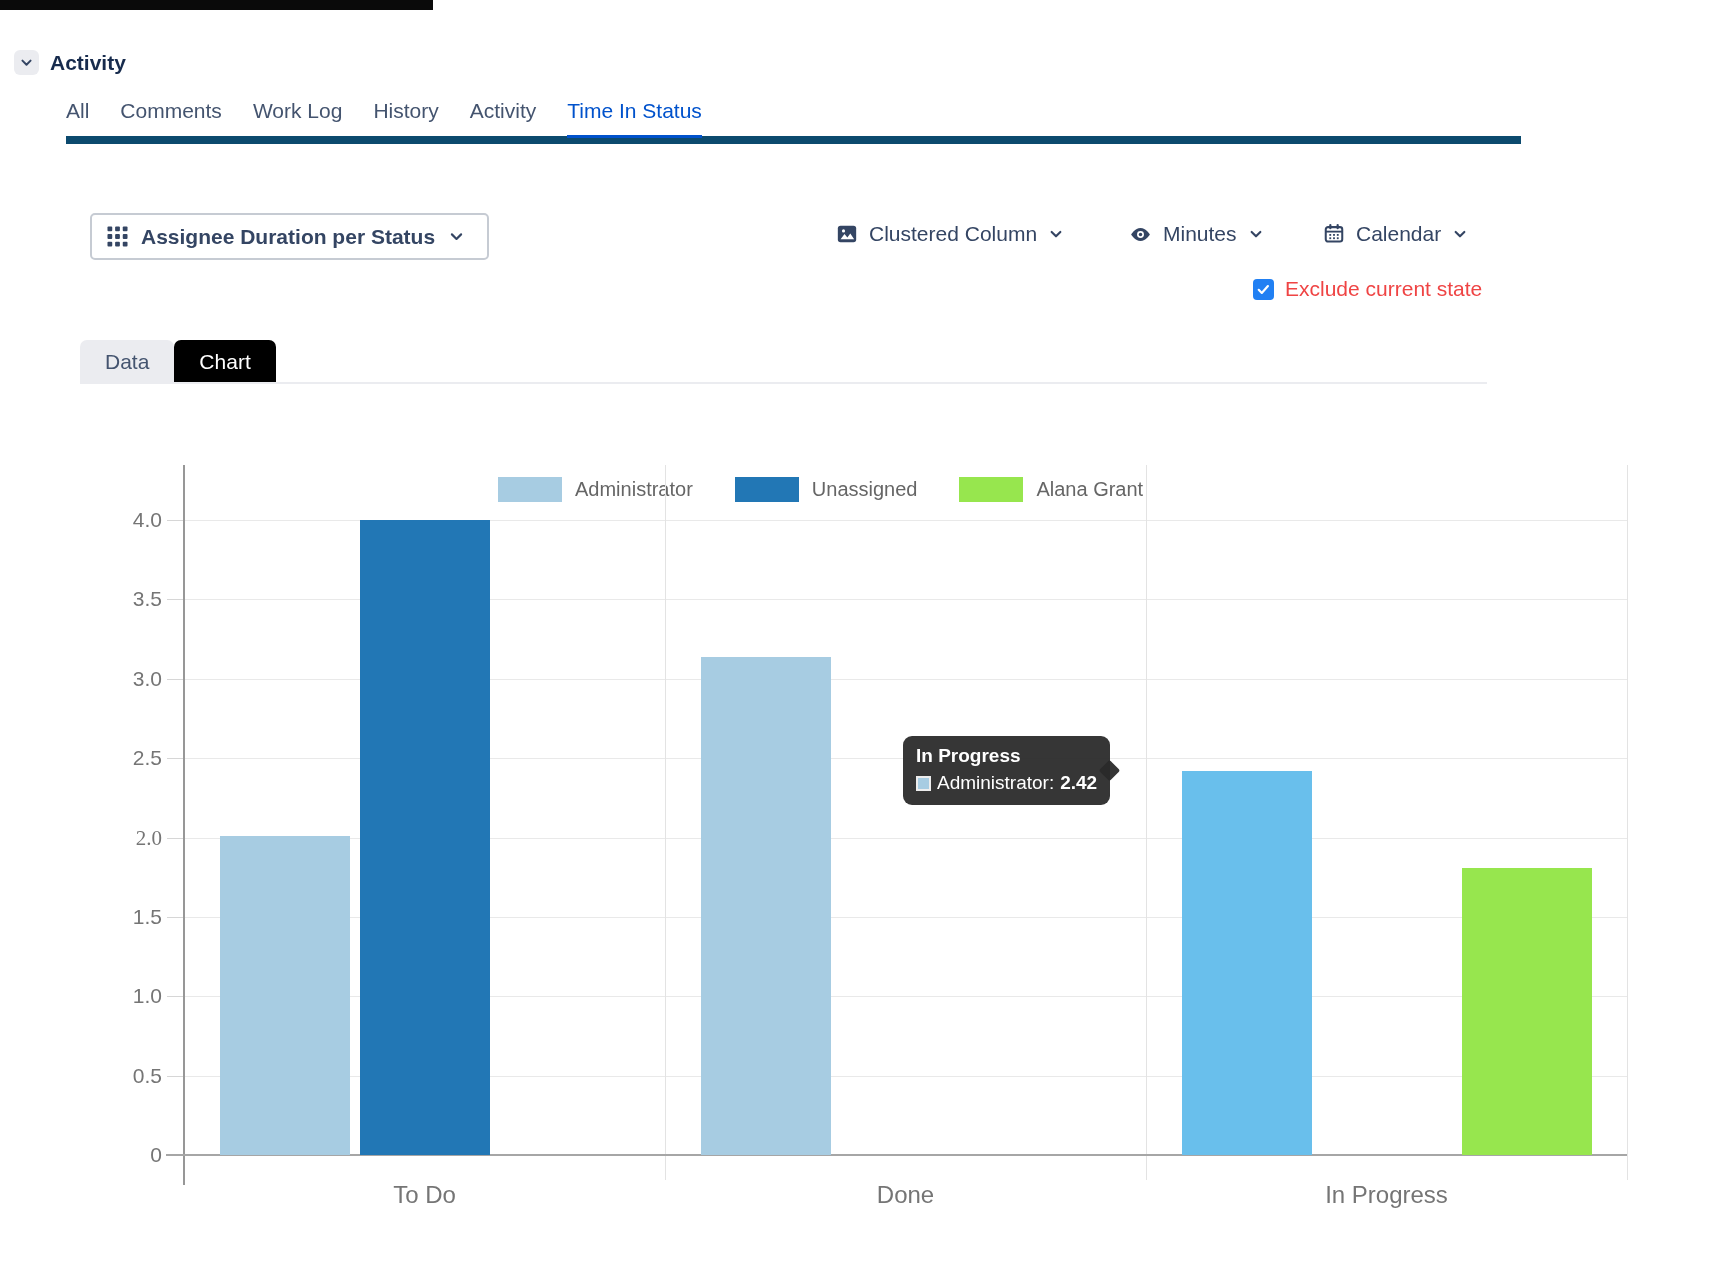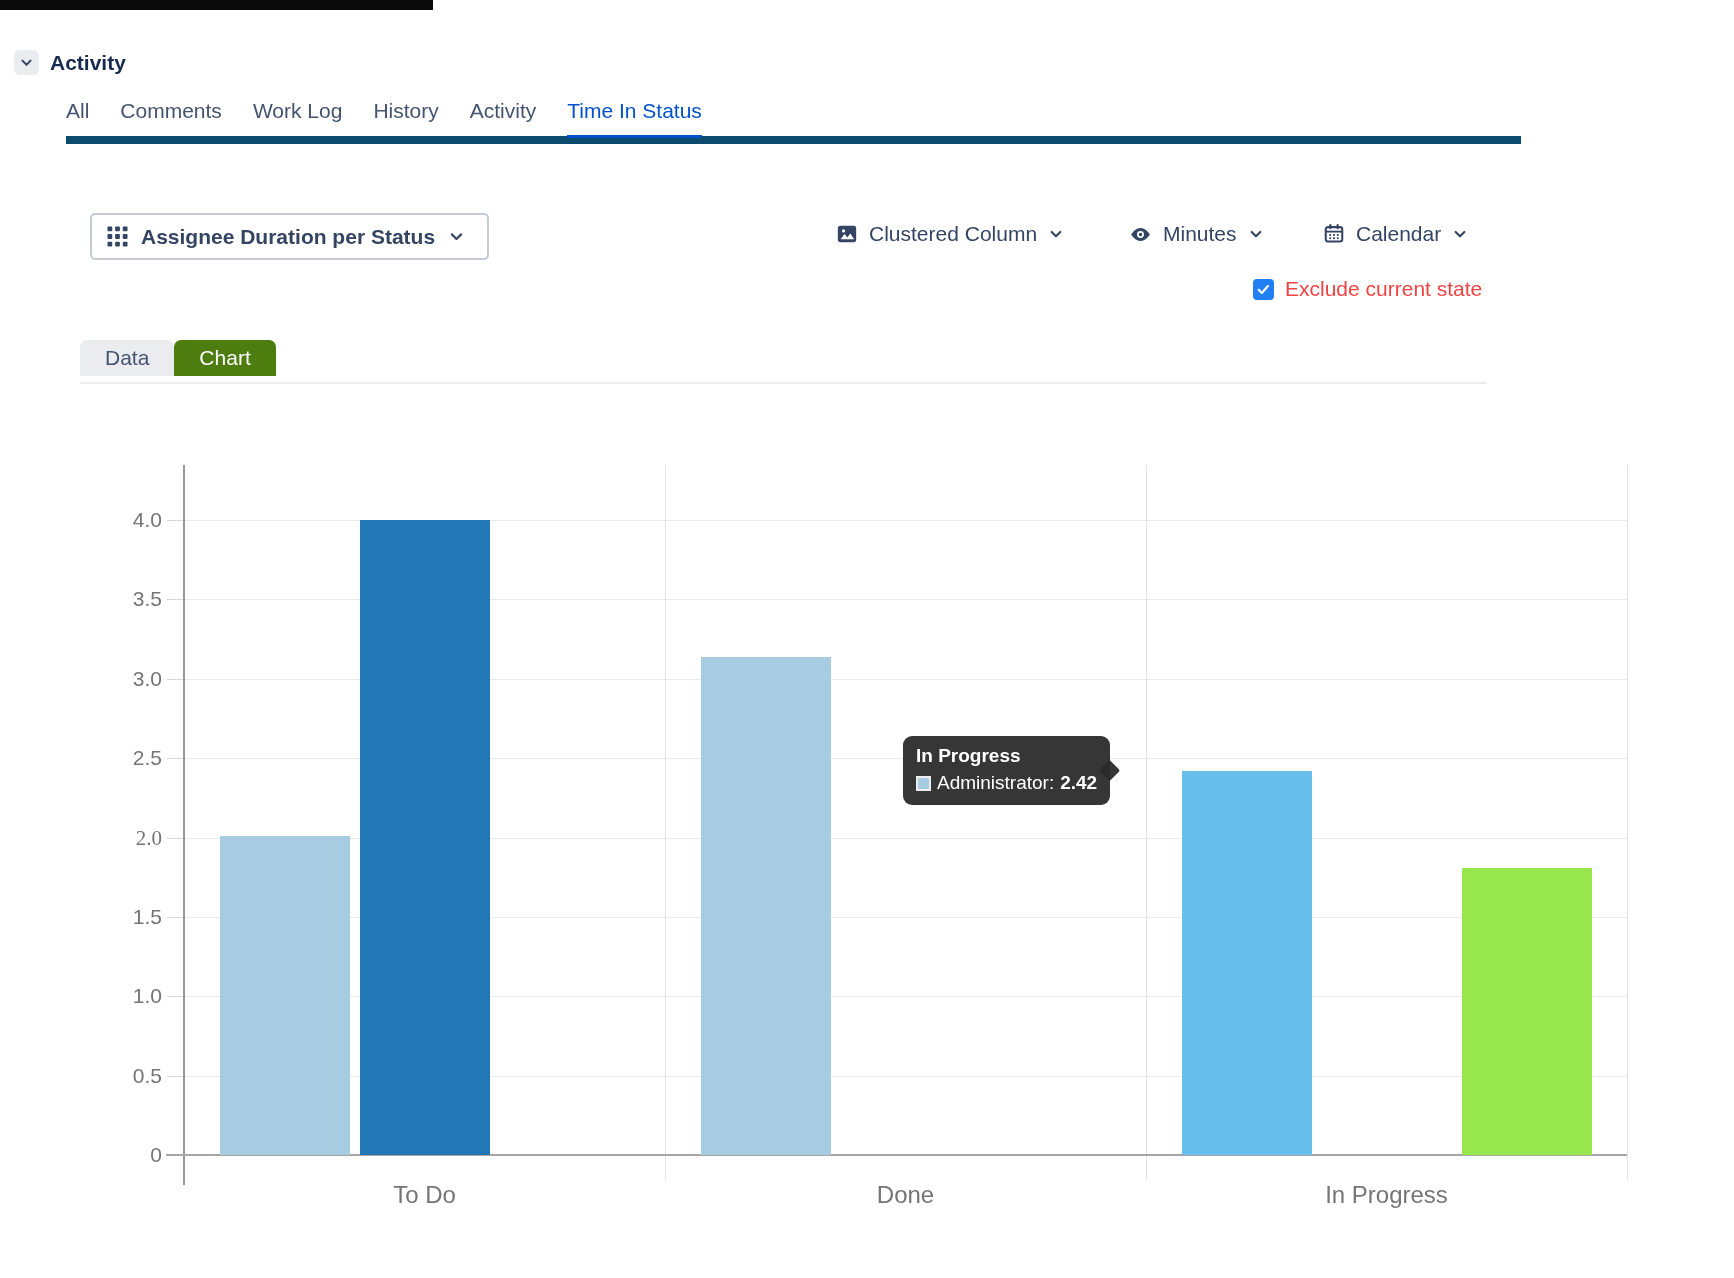--- a/index.html
+++ b/index.html
@@ -33,24 +33,24 @@
   #dd-type { left:836px; } #dd-unit { left:1129px; } #dd-cal { left:1323px; }
   .icon { display:inline-flex; align-items:center; justify-content:center; }
 
   .exclude { position:absolute; left:1253px; top:277px; display:flex; align-items:center; gap:11px;
     font-size:21px; color:#ef4444; cursor:pointer;text-align:center; }
   .cb { width:21px; height:21px; border-radius:4px; background:#2180F3; display:flex;
     align-items:center; justify-content:center; flex:none; }
 
   
   .view-tabs { position:absolute; left:80px; top:340px; display:flex; }
-  .vtab { height:36px; padding:0 25px; display:flex; align-items:center; font-size:21px;
+  .vtab { height:44px; padding:0 25px; display:flex; align-items:center; font-size:21px;
     border-radius:7px 7px 0 0; cursor:pointer; }
   .vtab-data  { background:#ebecf0; color:#44546F; }
-  .vtab-chart { background:#4d7c0f; color:#ffffff; }
+  .vtab-chart { background:#000000; color:#ffffff; }
   .view-divider { position:absolute; left:80px; top:382px; width:1407px; height:2px; background:#ebecf0; }
 
   
   #chart { position:absolute; left:0; top:425px; width:1734px; height:800px; }
   .legend { position:absolute; left:498px; top:52px; display:flex; gap:42px; align-items:center; }
   .legend-item { display:flex; align-items:center; gap:13px; font-size:20px; color:#666666; cursor:pointer; }
   .legend-swatch { width:64px; height:25px; flex:none; }
 
   .grid-h { position:absolute; left:184px; width:1443px; height:1px; background:#e9e9e9; }
   .tick-y { position:absolute; left:167px; width:17px; height:1px; background:#d6d6d6; }
@@ -186,20 +186,34 @@
   <span>Exclude current state</span>
 </label>
 
 <div class="view-tabs">
   <div class="vtab vtab-data">Data</div>
   <div class="vtab vtab-chart">Chart</div>
 </div>
 <div class="view-divider"></div>
 
 <div id="chart">
+  <div class="legend" id="legend">
+      <div class="legend-item">
+        <span class="legend-swatch" style="background: rgb(167, 204, 226);"></span>
+        <span>Administrator</span>
+      </div>
+      <div class="legend-item">
+        <span class="legend-swatch" style="background: rgb(34, 119, 181);"></span>
+        <span>Unassigned</span>
+      </div>
+      <div class="legend-item">
+        <span class="legend-swatch" style="background: rgb(151, 230, 78);"></span>
+        <span>Alana Grant</span>
+      </div>
+    </div>
   <div id="plot">
       <div class="tick-y" style="top: 730px;"></div>
       <div class="ylab" style="top: 730px;">0</div>
       <div class="grid-h" style="top: 650.625px;"></div>
       <div class="tick-y" style="top: 650.625px;"></div>
       <div class="ylab" style="top: 650.625px;">0.5</div>
       <div class="grid-h" style="top: 571.25px;"></div>
       <div class="tick-y" style="top: 571.25px;"></div>
       <div class="ylab" style="top: 571.25px;">1.0</div>
       <div class="grid-h" style="top: 491.875px;"></div>

